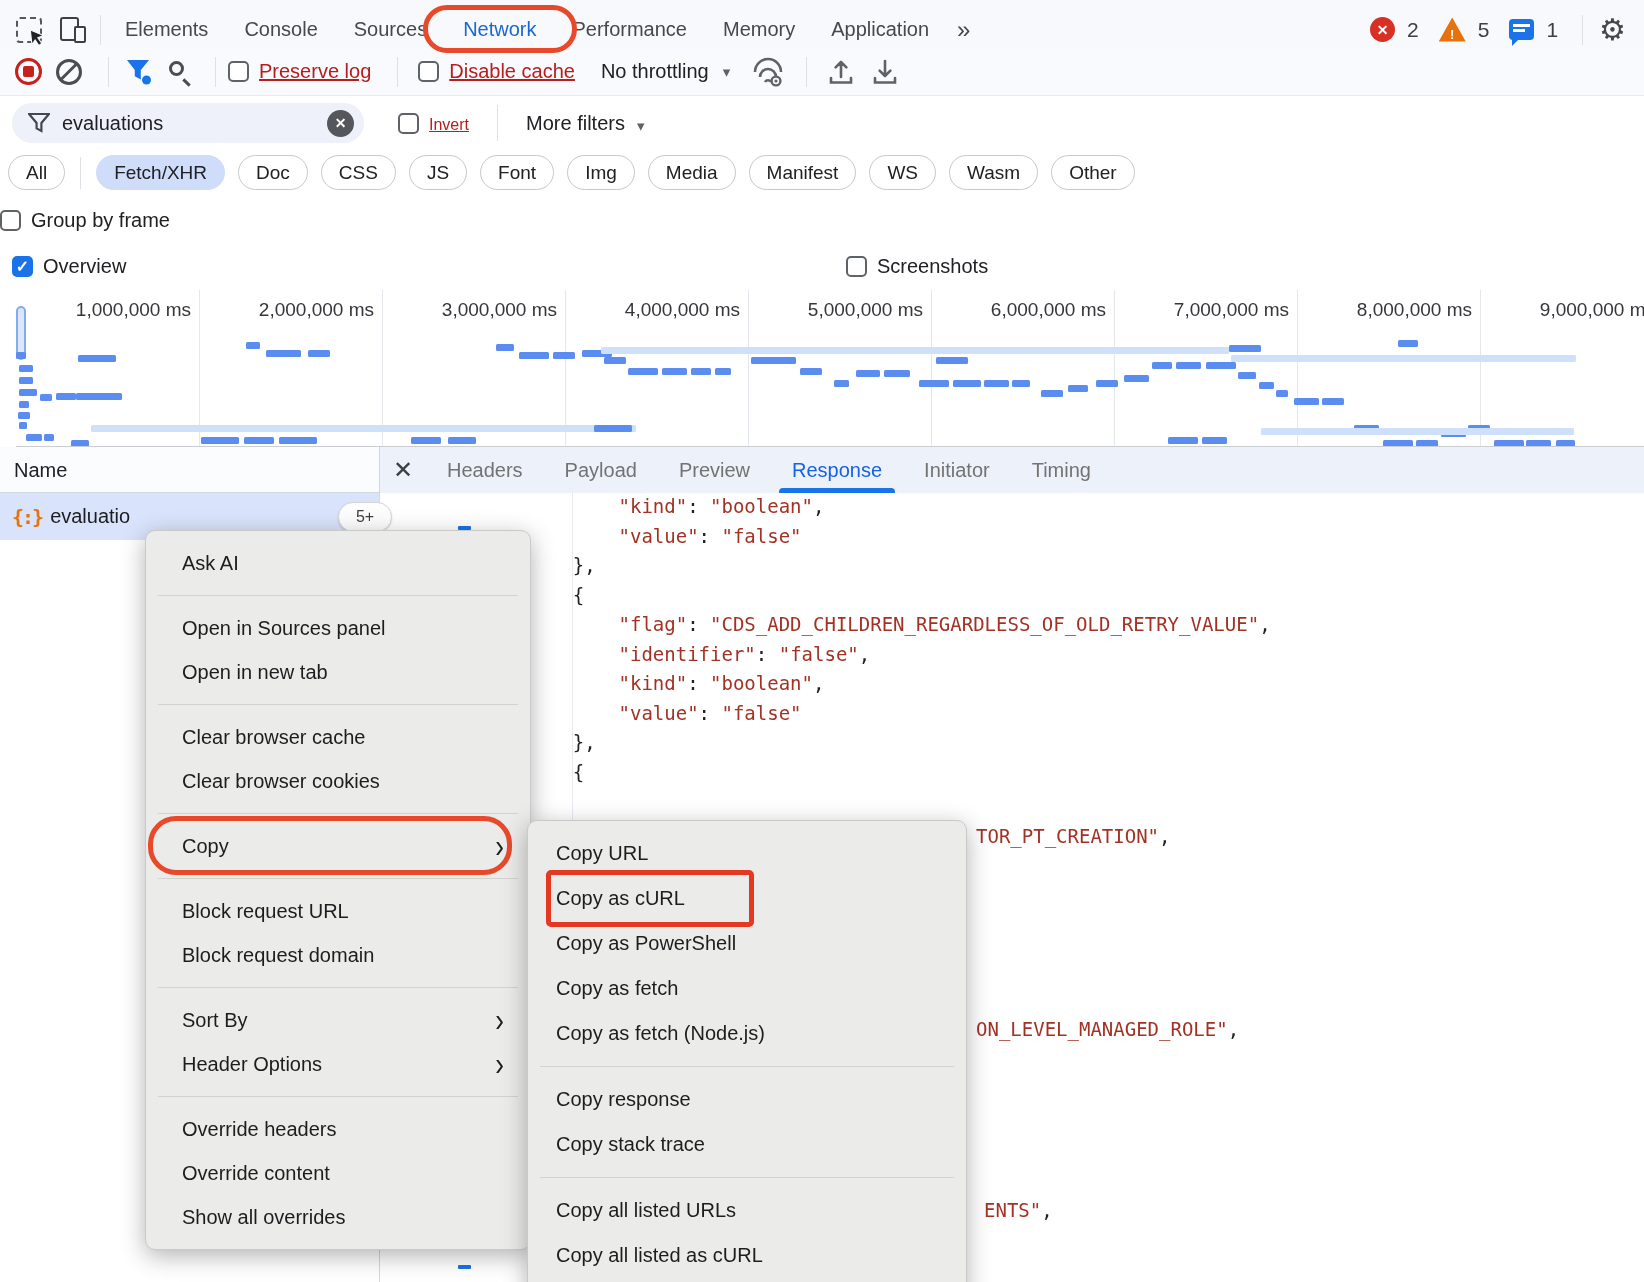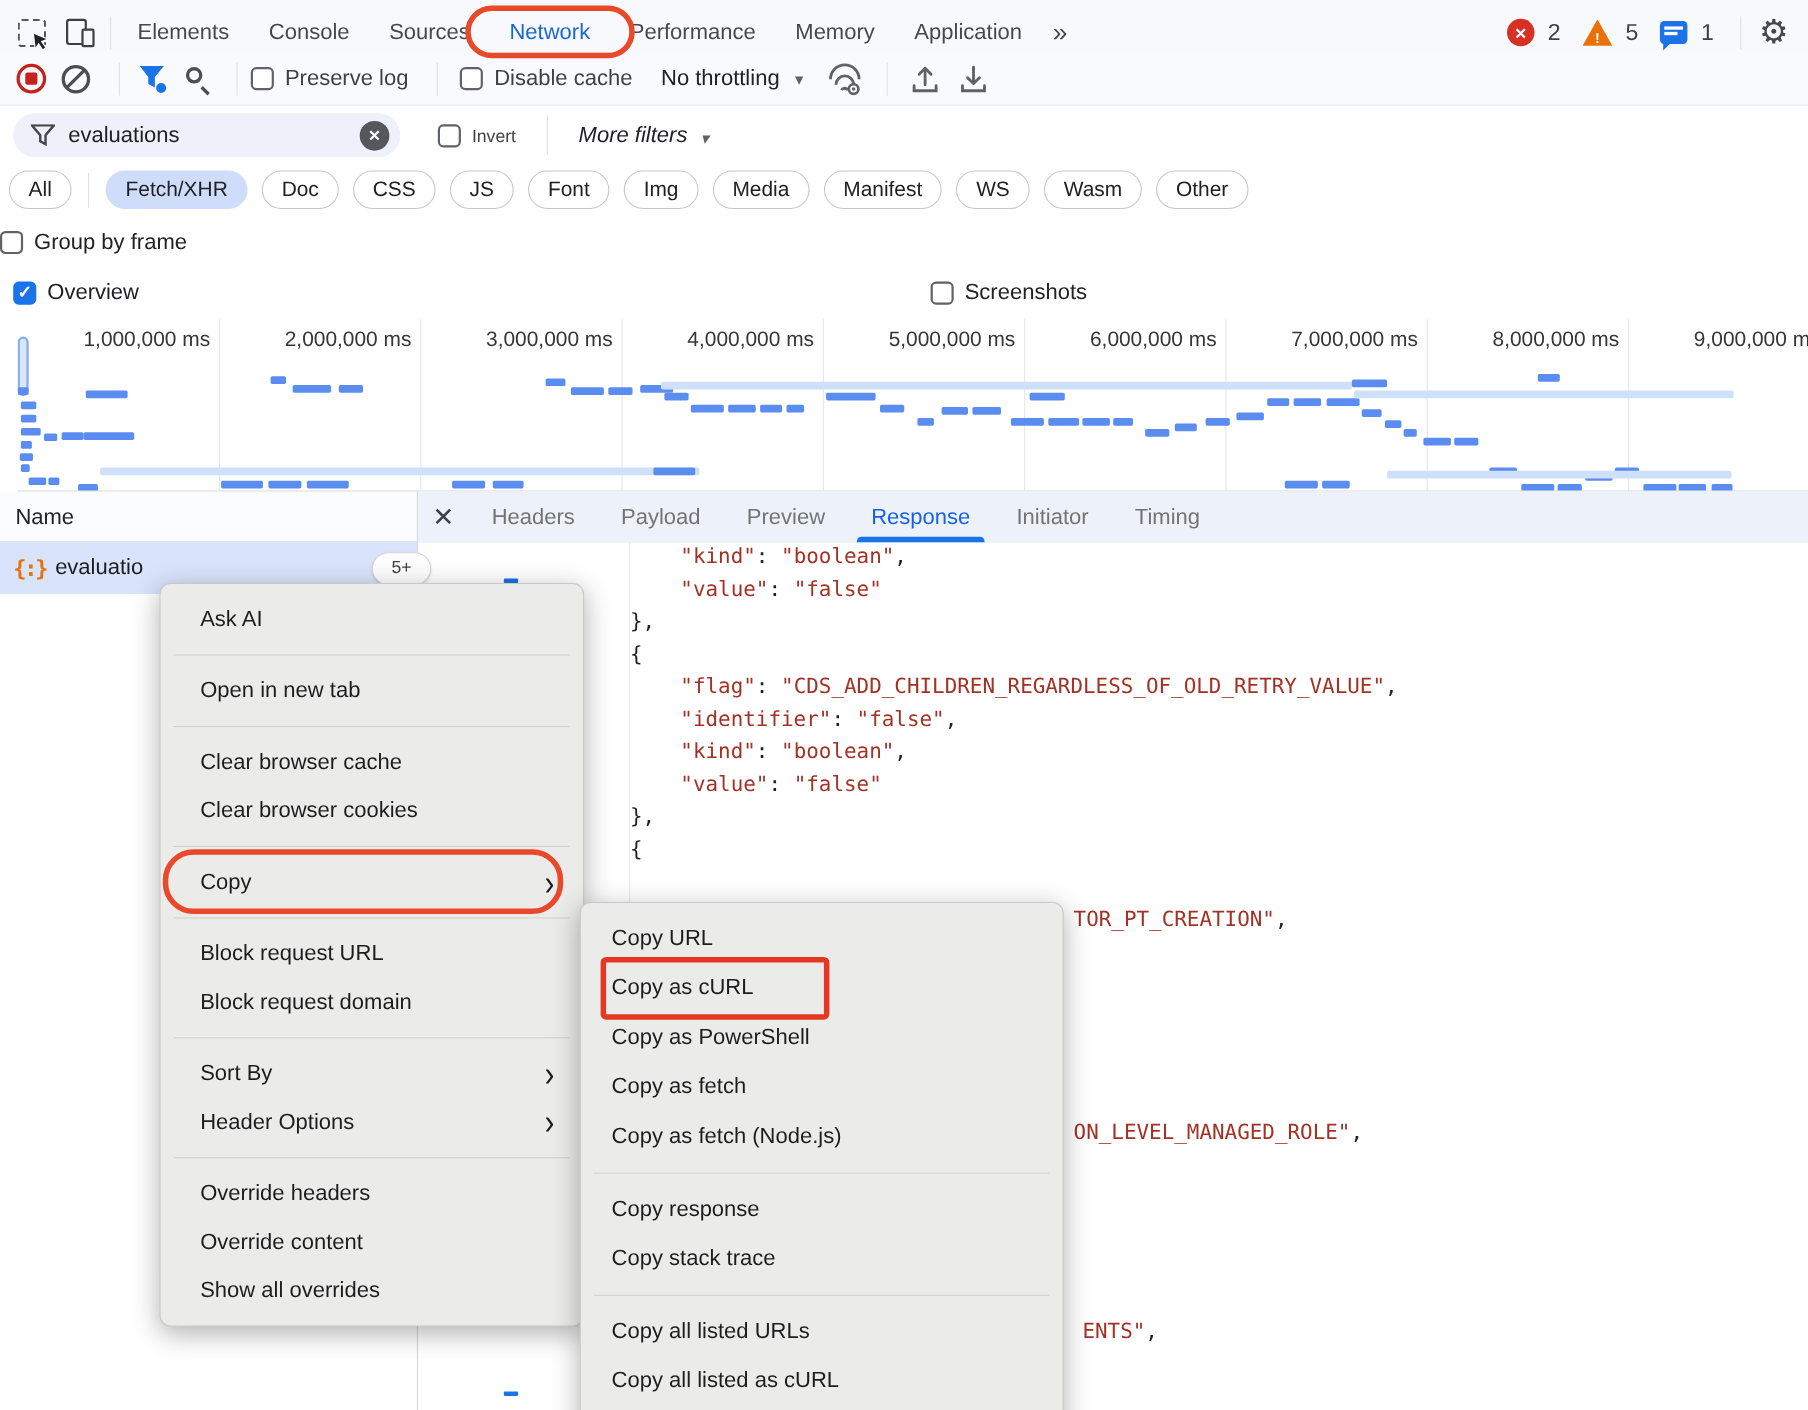--- a/index.html
+++ b/index.html
@@ -43,34 +43,34 @@
   .rec-ic i{ width:11px; height:11px; background:#c5221f; border-radius:2px; }
   .block-ic{ position:relative; width:26px; height:26px; border:3px solid #4a4e53; border-radius:50%; margin-right:14px; }
   .block-ic:before{ content:""; position:absolute; left:-1px; top:8.5px; width:22px; height:3px; background:#4a4e53; transform:rotate(-45deg); }
   .v-sep{ width:1px; height:30px; background:#dde1e6; margin:0 12px; }
   .funnel-ic{ margin:0 4px; }
   .search-ic{ position:relative; width:26px; height:26px; margin:0 10px; }
   .search-ic i{ position:absolute; left:2px; top:2px; width:15px; height:15px; border:3px solid #4a4e53; border-radius:50%; }
   .search-ic:before{ content:""; position:absolute; right:2px; bottom:1px; width:9px; height:3px; background:#4a4e53; transform:rotate(45deg); }
   .cb{ width:21px; height:21px; border:2.5px solid #5f6368; border-radius:5px; background:#fff; flex:0 0 auto; }
   .cb.checked{ border-color:#1a73e8; background:#1a73e8; color:#fff; display:flex; align-items:center; justify-content:center; font-size:16px; font-weight:bold; }
-  .tool-label{ margin:0 0 0 10px; color:#404040; }
+  .tool-label{ margin:0 0 0 10px; color:#b91c1c;text-decoration:underline; }
   .throttle{ margin-left:26px; display:flex; align-items:center; gap:14px; }
   .caret{ font-size:15px; color:#5f6368; }
   .tray-ic{ margin:0 8px; }
   
   .filterrow{ position:absolute; left:0; top:97px; width:100%; height:52px; background:#fff;
     display:flex; align-items:center; }
   .filter-pill{ display:flex; align-items:center; margin-left:12px; width:352px; height:40px;
     background:#eef1f9; border-radius:20px; padding:0 10px 0 16px; }
   .filter-pill .txt{ font-size:20px; color:#202124; flex:1; margin-left:12px; }
   .clear-btn{ width:27px; height:27px; border-radius:50%; background:#54575b; color:#fff;
     display:flex; align-items:center; justify-content:center; font-size:14px; font-weight:bold; }
   .invert-wrap{ display:flex; align-items:flex-end; margin-left:34px; }
-  .morefilters{ display:flex; align-items:flex-end; gap:12px; margin-left:28px; font-size:20px;font-style:italic; }
+  .morefilters{ display:flex; align-items:flex-end; gap:12px; margin-left:28px; font-size:20px; }
   .fr-sep{ width:1px; height:36px; background:#dde1e6; margin-left:28px; }
   
   .chipsrow{ position:absolute; left:0; top:149px; width:100%; height:47px; background:#fff;
     display:flex; align-items:center; gap:13px; padding-left:8px; }
   .chip{ height:35px; display:flex; align-items:center; padding:0 17px; border:1.5px solid #c6c9c7;
     border-radius:18px; font-size:19px; color:#202124; background:#fff; white-space:nowrap; }
   .chip.active{ background:#cfdcfa; border-color:#cfdcfa; }
   .chip-sep{ width:1px; height:32px; background:#dde1e6; margin:0 2px; }
   
   .optrow{ position:absolute; left:0; width:100%; height:46px; display:flex; align-items:center; background:#fff; }
@@ -422,20 +422,23 @@
     </div>
 
   <div class="req-badge">5+</div>
 
   <div class="menu" id="main-menu">
       <div class="mi">
         <span>Ask AI</span>
       </div>
       <div class="msep"></div>
       <div class="mi">
+        <span>Open in Sources panel</span>
+      </div>
+      <div class="mi">
         <span>Open in new tab</span>
       </div>
       <div class="msep"></div>
       <div class="mi">
         <span>Clear browser cache</span>
       </div>
       <div class="mi">
         <span>Clear browser cookies</span>
       </div>
       <div class="msep"></div>

